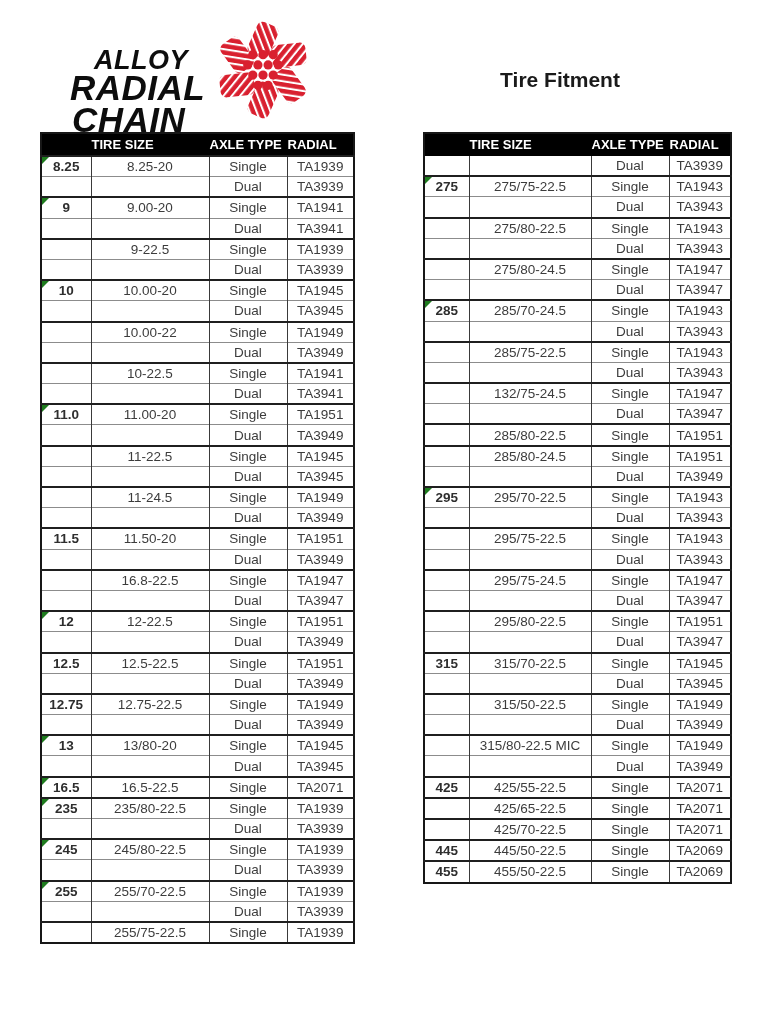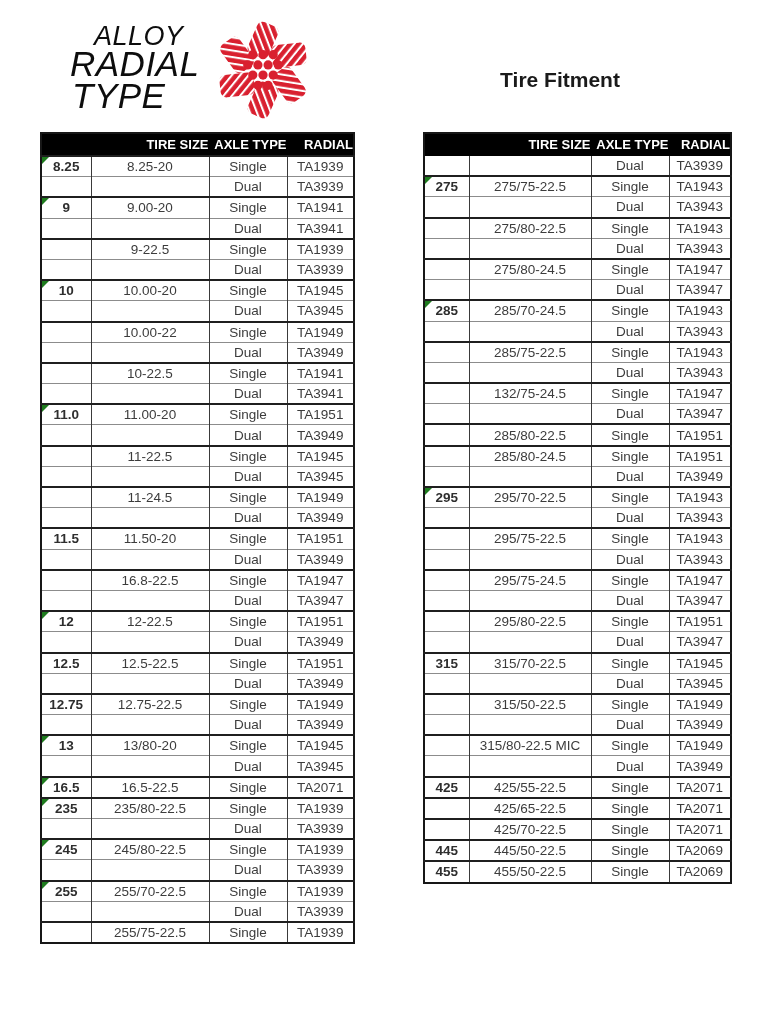--- a/index.html
+++ b/index.html
@@ -1,53 +1,53 @@
 <!DOCTYPE html>
 <html><head>
 <meta charset="utf-8">
 <style>
   html,body{margin:0;padding:0;background:#ffffff;}
   body{width:781px;height:1020px;position:relative;overflow:hidden;
        font-family:"Liberation Sans","DejaVu Sans",sans-serif;}
 
   
   .logo-block{position:absolute;left:70px;top:24px;width:250px;}
-  .logo-text{color:#0d0d0d;font-style:italic;font-weight:normal;line-height:0.9;
-             letter-spacing:0.5px;}
+  .logo-text{color:#0d0d0d;font-style:italic;font-weight:bold;line-height:0.9;
+             letter-spacing:0.5px;margin-top:24px;}
   .logo-line1{font-size:27px;margin-left:24px;}
   .logo-line2{font-size:35px;}
   .logo-line3{font-size:35px;margin-left:2px;}
   .logo-icon{position:absolute;left:212px;top:20px;}
   .page-title{position:absolute;left:410px;top:68px;width:300px;text-align:center;
               font-size:21px;font-weight:bold;color:#1a1a1a;}
 
   
   .fit-table{position:absolute;border-collapse:collapse;table-layout:fixed;
              border:2px solid #171717;}
   #left-table{left:40px;top:132px;}
   #right-table{left:423px;top:132px;}
   .fit-table th{background:#000000;color:#ffffff;font-size:13px;font-weight:bold;
-                height:21px;text-align:right;padding:0;border:1px solid #000;}
+                height:21px;text-align:left;padding:0;border:1px solid #000;}
   .fit-table td{height:19.2px;padding:0 2px;text-align:center;font-size:13.5px;
                 color:#3c3c3c;border-left:1px solid #3a3a3a;border-right:1px solid #3a3a3a;
                 overflow:hidden;white-space:nowrap;}
   tr.group-start td{border-top:2px solid #1f1f1f;}
   tr.cont td{border-top:1px solid #8c8c8c;}
   td.size{font-weight:bold;position:relative;color:#2e2e2e;}
   .flag{position:absolute;top:0;left:0;width:0;height:0;
         border-top:7px solid #1e7b1e;border-right:7px solid transparent;}
 </style>
 </head>
 <body>
 
 <div class="logo-block">
   <div class="logo-text">
     <div class="logo-line1">ALLOY</div>
     <div class="logo-line2">RADIAL</div>
-    <div class="logo-line3">TYPE</div>
+    <div class="logo-line3">CHAIN</div>
   </div>
 </div>
 
 <svg class="logo-icon" width="102" height="100" viewBox="-52 -51 104 102">
   <defs>
     <pattern id="stripe" width="6.6" height="6.6" patternUnits="userSpaceOnUse" patternTransform="rotate(45)">
       <rect width="6.6" height="6.6" fill="#d9202f"></rect>
       <rect width="6.6" height="2.1" fill="#ffffff"></rect>
     </pattern>
   </defs>

